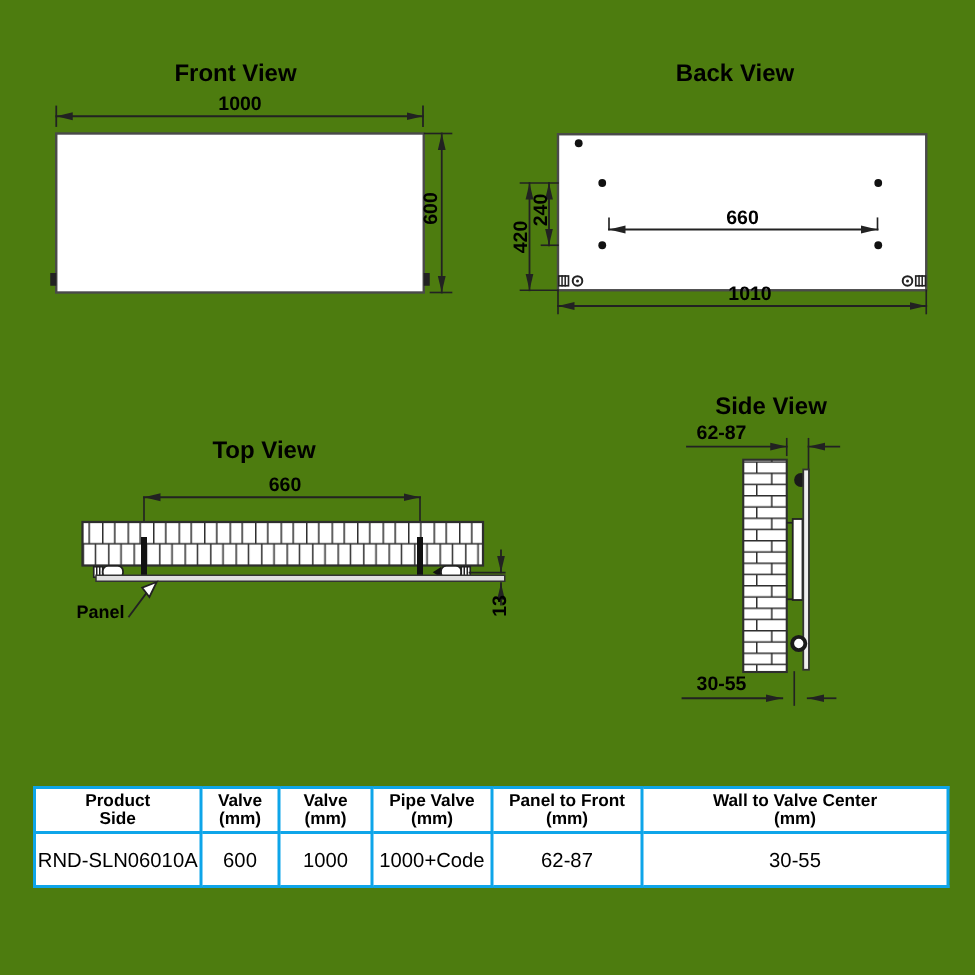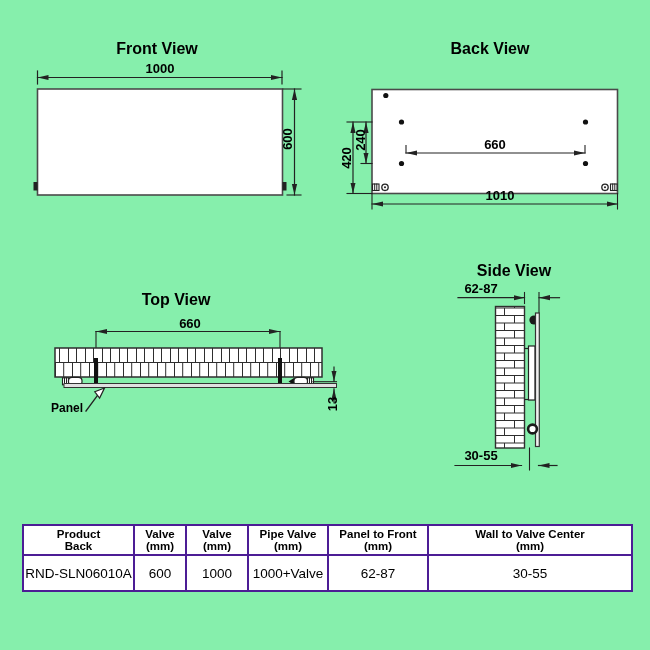--- a/index.html
+++ b/index.html
@@ -1,26 +1,26 @@
 <!DOCTYPE html>
 <html><head>
 <meta charset="utf-8">
 <style>
   html,body{margin:0;padding:0;background:#fff;}
   #canvas{
-    position:relative;width:650px;height:650px;background:#86efac;overflow:hidden;
+    position:relative;width:650px;height:650px;background:#4d7c0f;overflow:hidden;
     font-family:"Liberation Sans",sans-serif;
   }
   svg text{font-family:"Liberation Sans",sans-serif;font-weight:bold;fill:#000;}
   .title{font-size:16px;}
   .dim{font-size:13px;}
   .small{font-size:12px;}
   .spec-table{position:absolute;left:22px;top:524px;}
   table{border-collapse:collapse;table-layout:fixed;}
-  td{border:2px solid #4c1d95;text-align:center;vertical-align:middle;padding:0;
+  td{border:2px solid #0ea5e9;text-align:center;vertical-align:middle;padding:0;
      color:#000;background:#fff;}
   .hdr td{height:28px;font-size:11.5px;font-weight:bold;line-height:12.5px;}
   .val td{height:34px;font-size:13.5px;font-weight:normal;}
 </style>
 </head>
 <body>
 
 <div id="canvas">
 <svg width="650" height="650" viewBox="0 0 650 650">
   <defs>
@@ -209,21 +209,21 @@
           <col style="width:52px">
           <col style="width:62px">
       <col style="width:80px">
           <col style="width:100px">
           <col style="width:204px">
     </colgroup>
     <tbody>
           <tr class="hdr">
       <td>
         <div>Product</div>
-        <div>Back</div>
+        <div>Side</div>
       </td>
       <td>
         <div>Valve</div>
         <div>(mm)</div>
       </td>
       <td>
         <div>Valve</div>
         <div>(mm)</div>
       </td>
       <td>
@@ -236,20 +236,20 @@
       </td>
       <td>
         <div>Wall to Valve Center</div>
         <div>(mm)</div>
       </td>
     </tr>
     <tr class="val">
       <td>RND-SLN06010A</td>
       <td>600</td>
       <td>1000</td>
-      <td>1000+Valve</td>
+      <td>1000+Code</td>
       <td>62-87</td>
       <td>30-55</td>
     </tr>
   </tbody>
       </table>
 </div>
 </div>
 
 </body></html>

